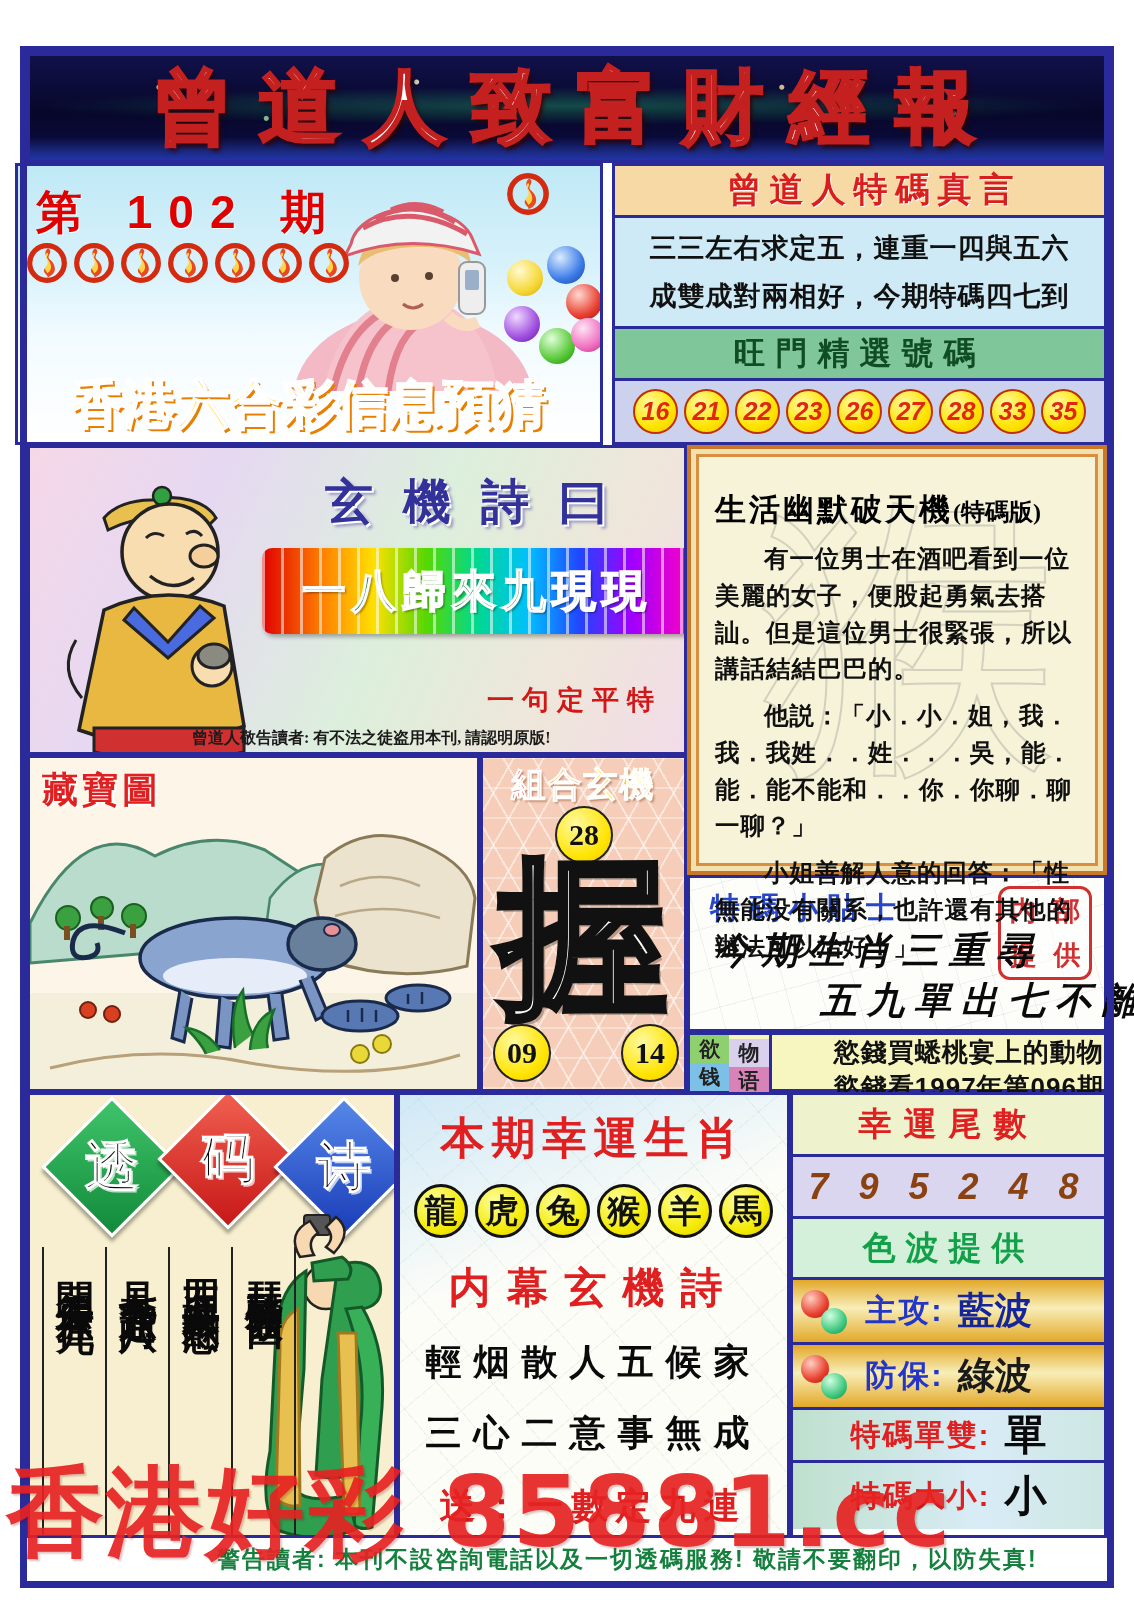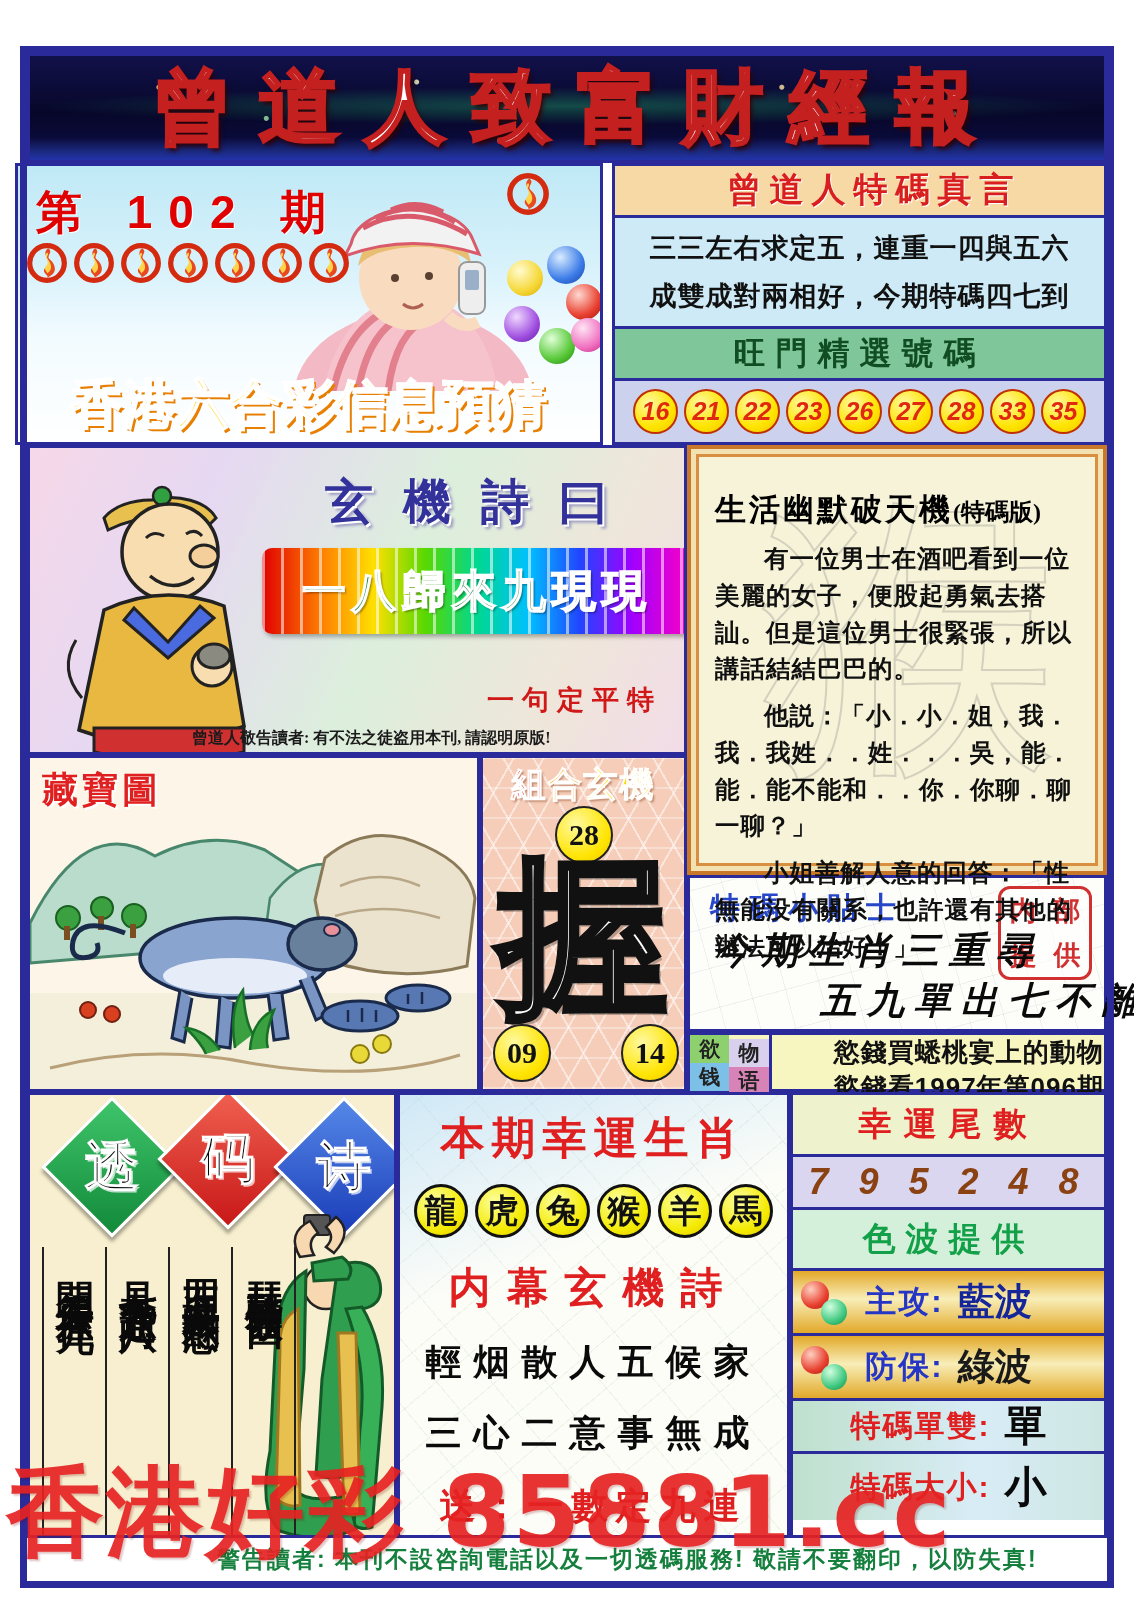--- a/index.html
+++ b/index.html
@@ -164,21 +164,21 @@
   .inner-title{margin-top:22px;color:#e02020;font-size:42px;font-weight:900;letter-spacing:16px;white-space:nowrap;}
   .verse{margin-top:22px;color:#0a0a0a;font-size:36px;font-weight:900;letter-spacing:12px;white-space:nowrap;}
   .gift{margin-top:24px;color:#e02020;font-size:36px;font-weight:900;letter-spacing:8px;white-space:nowrap;}
 
   
   .botright{left:790px;top:1092px;width:317px;height:446px;display:flex;flex-direction:column;}
   .wave-row{box-sizing:border-box;border-bottom:3px solid #2a2a9a;display:flex;
     align-items:center;justify-content:center;position:relative;}
   .wr1{height:62px;background:#eff3cd;}
   .wr1 span{color:#e02020;font-size:33px;font-weight:900;letter-spacing:12px;}
-  .wr2{height:53px;background:#dad6f0;}
+  .wr2{height:62px;background:#dad6f0;}
   .wr2 span{color:#8a4212;font-size:36px;font-weight:900;letter-spacing:10px;font-style:italic;}
   .wr3{height:61px;background:#d5f0da;}
   .wr3 span{color:#12a048;font-size:33px;font-weight:900;letter-spacing:10px;}
   .gold{background:linear-gradient(180deg,#e2a828 0%,#f8eeb8 45%,#e2a828 100%);}
   .wr4,.wr5{height:65px;}
   .teal{background:linear-gradient(90deg,#bfe0cd,#d8ecf6 60%,#cde6e2);}
   .wr6{height:53px;} .wr7{height:66px;border-bottom:none;}
   .wave-label-blue{color:#2535c5;font-size:31px;font-weight:900;letter-spacing:2px;}
   .wave-label-red{color:#e02020;font-size:30px;font-weight:900;letter-spacing:2px;}
   .wave-value{font-size:37px;font-weight:900;margin-left:14px;}

